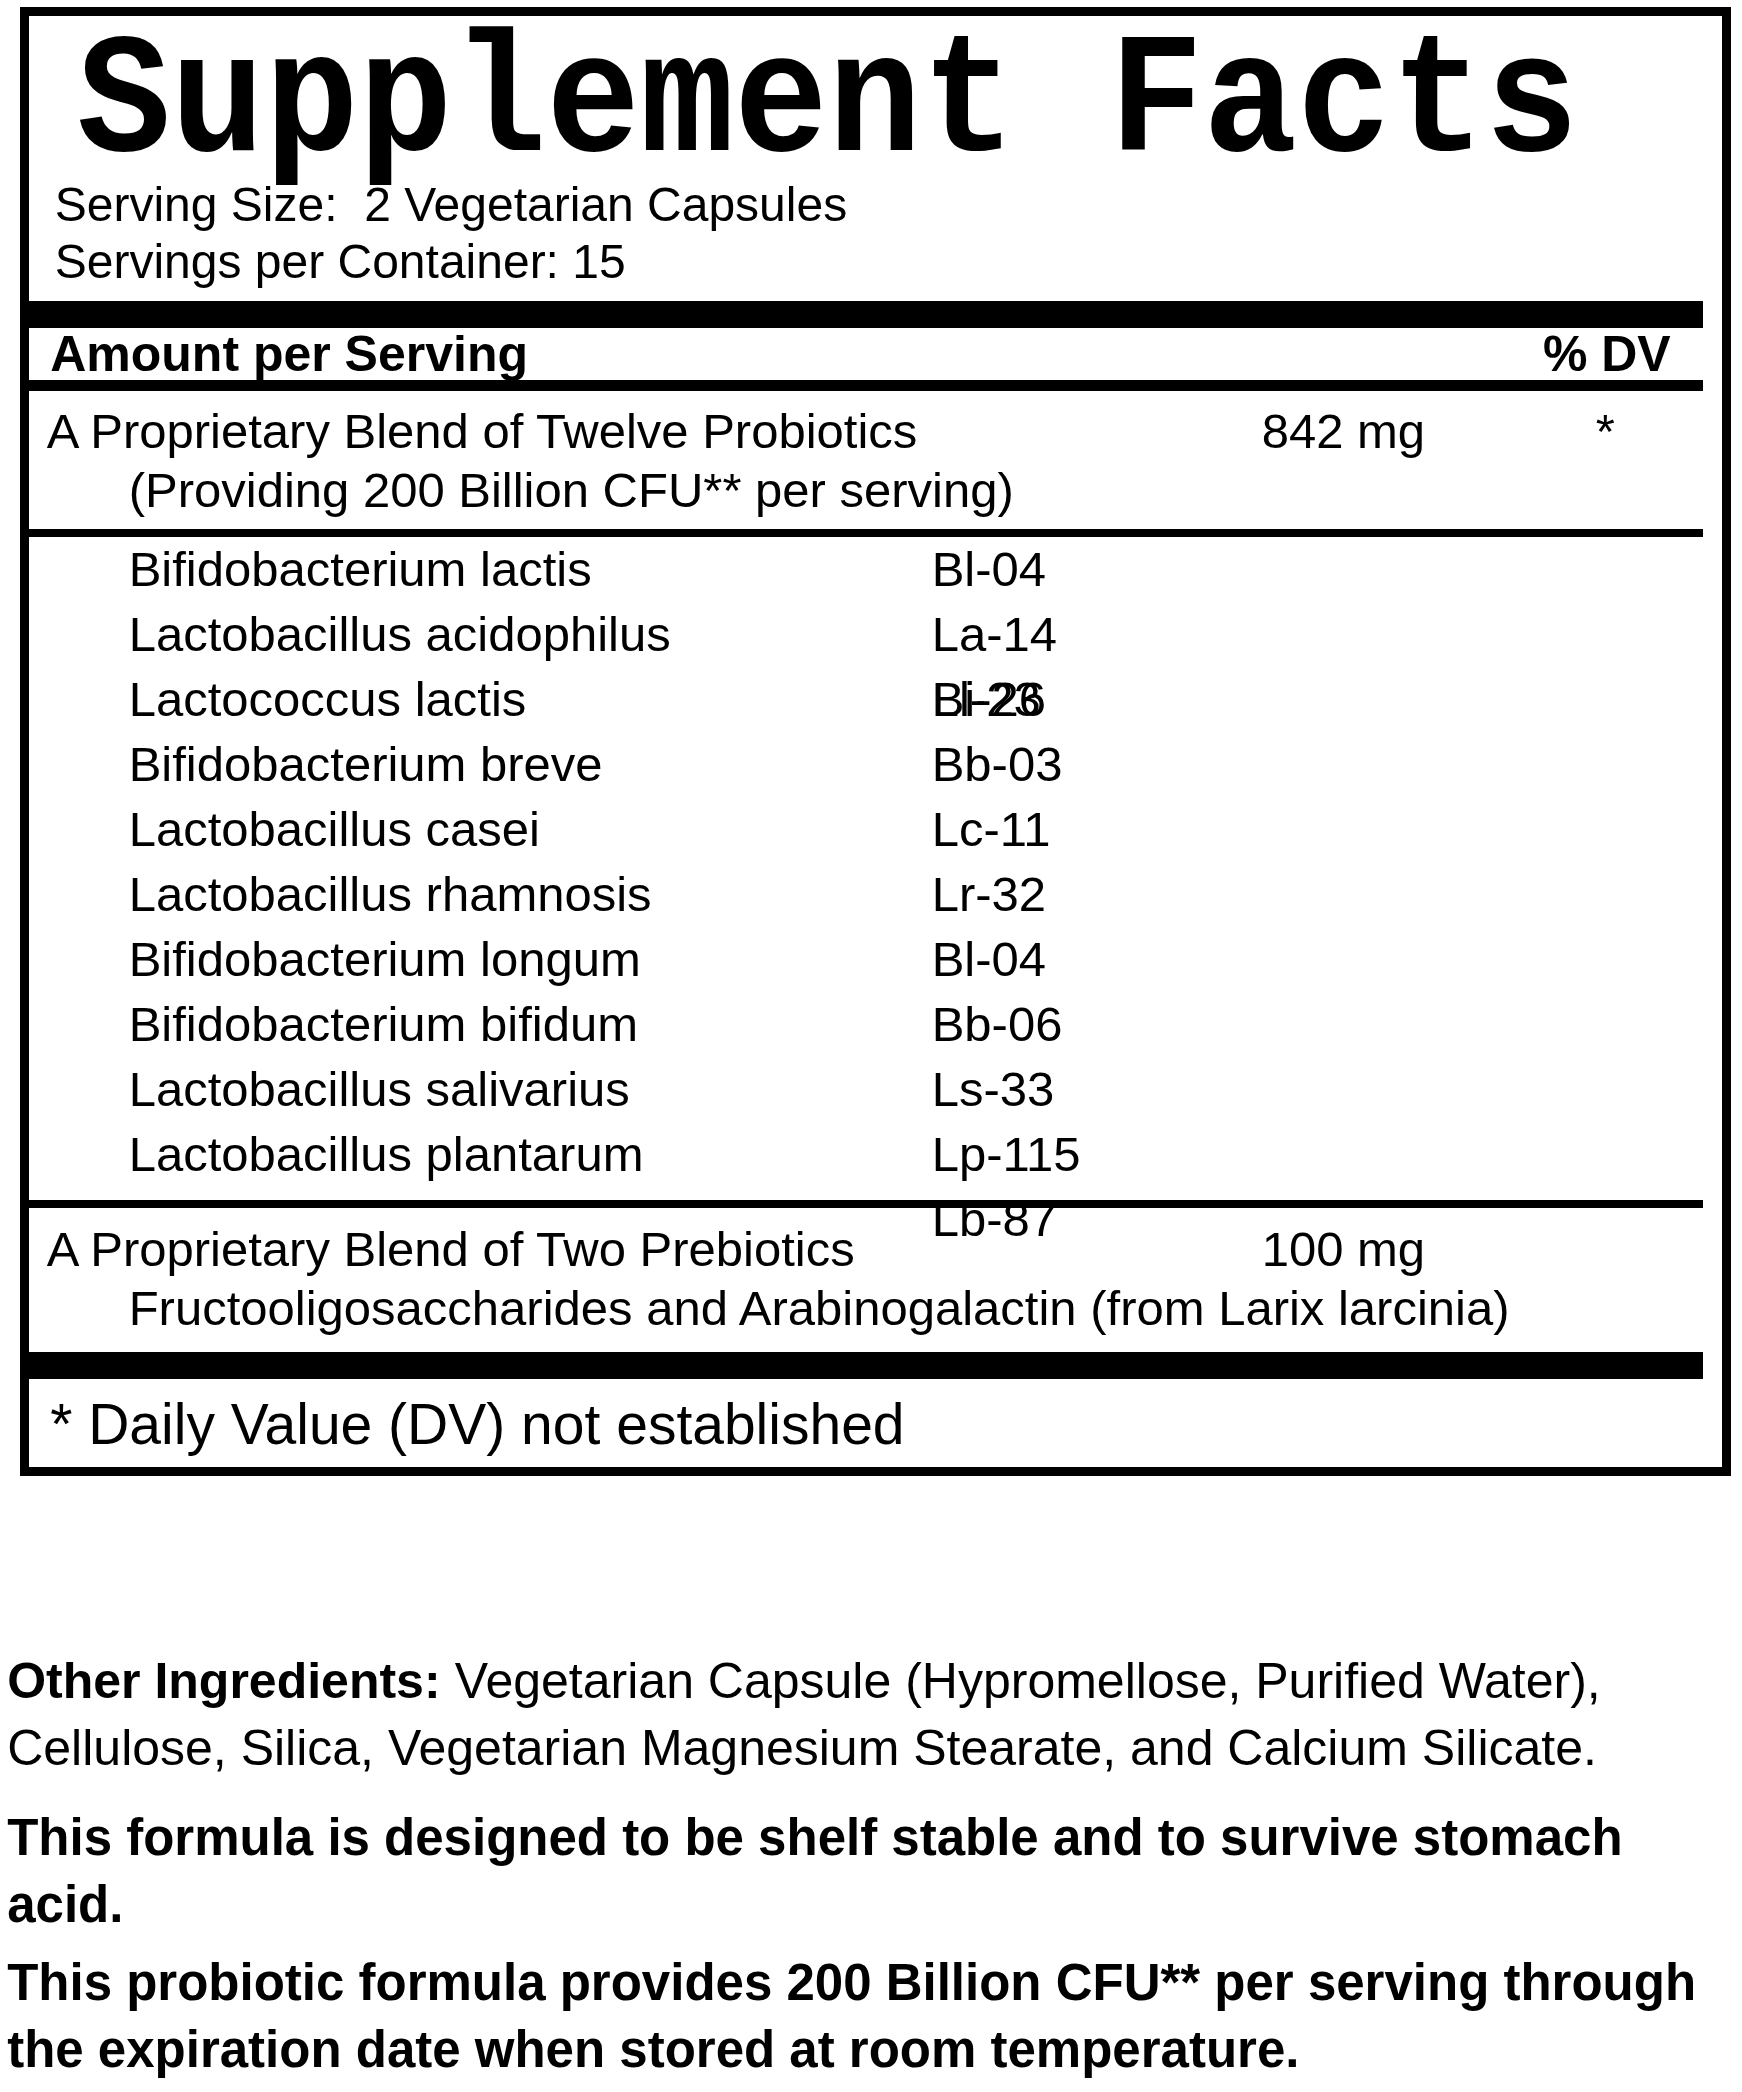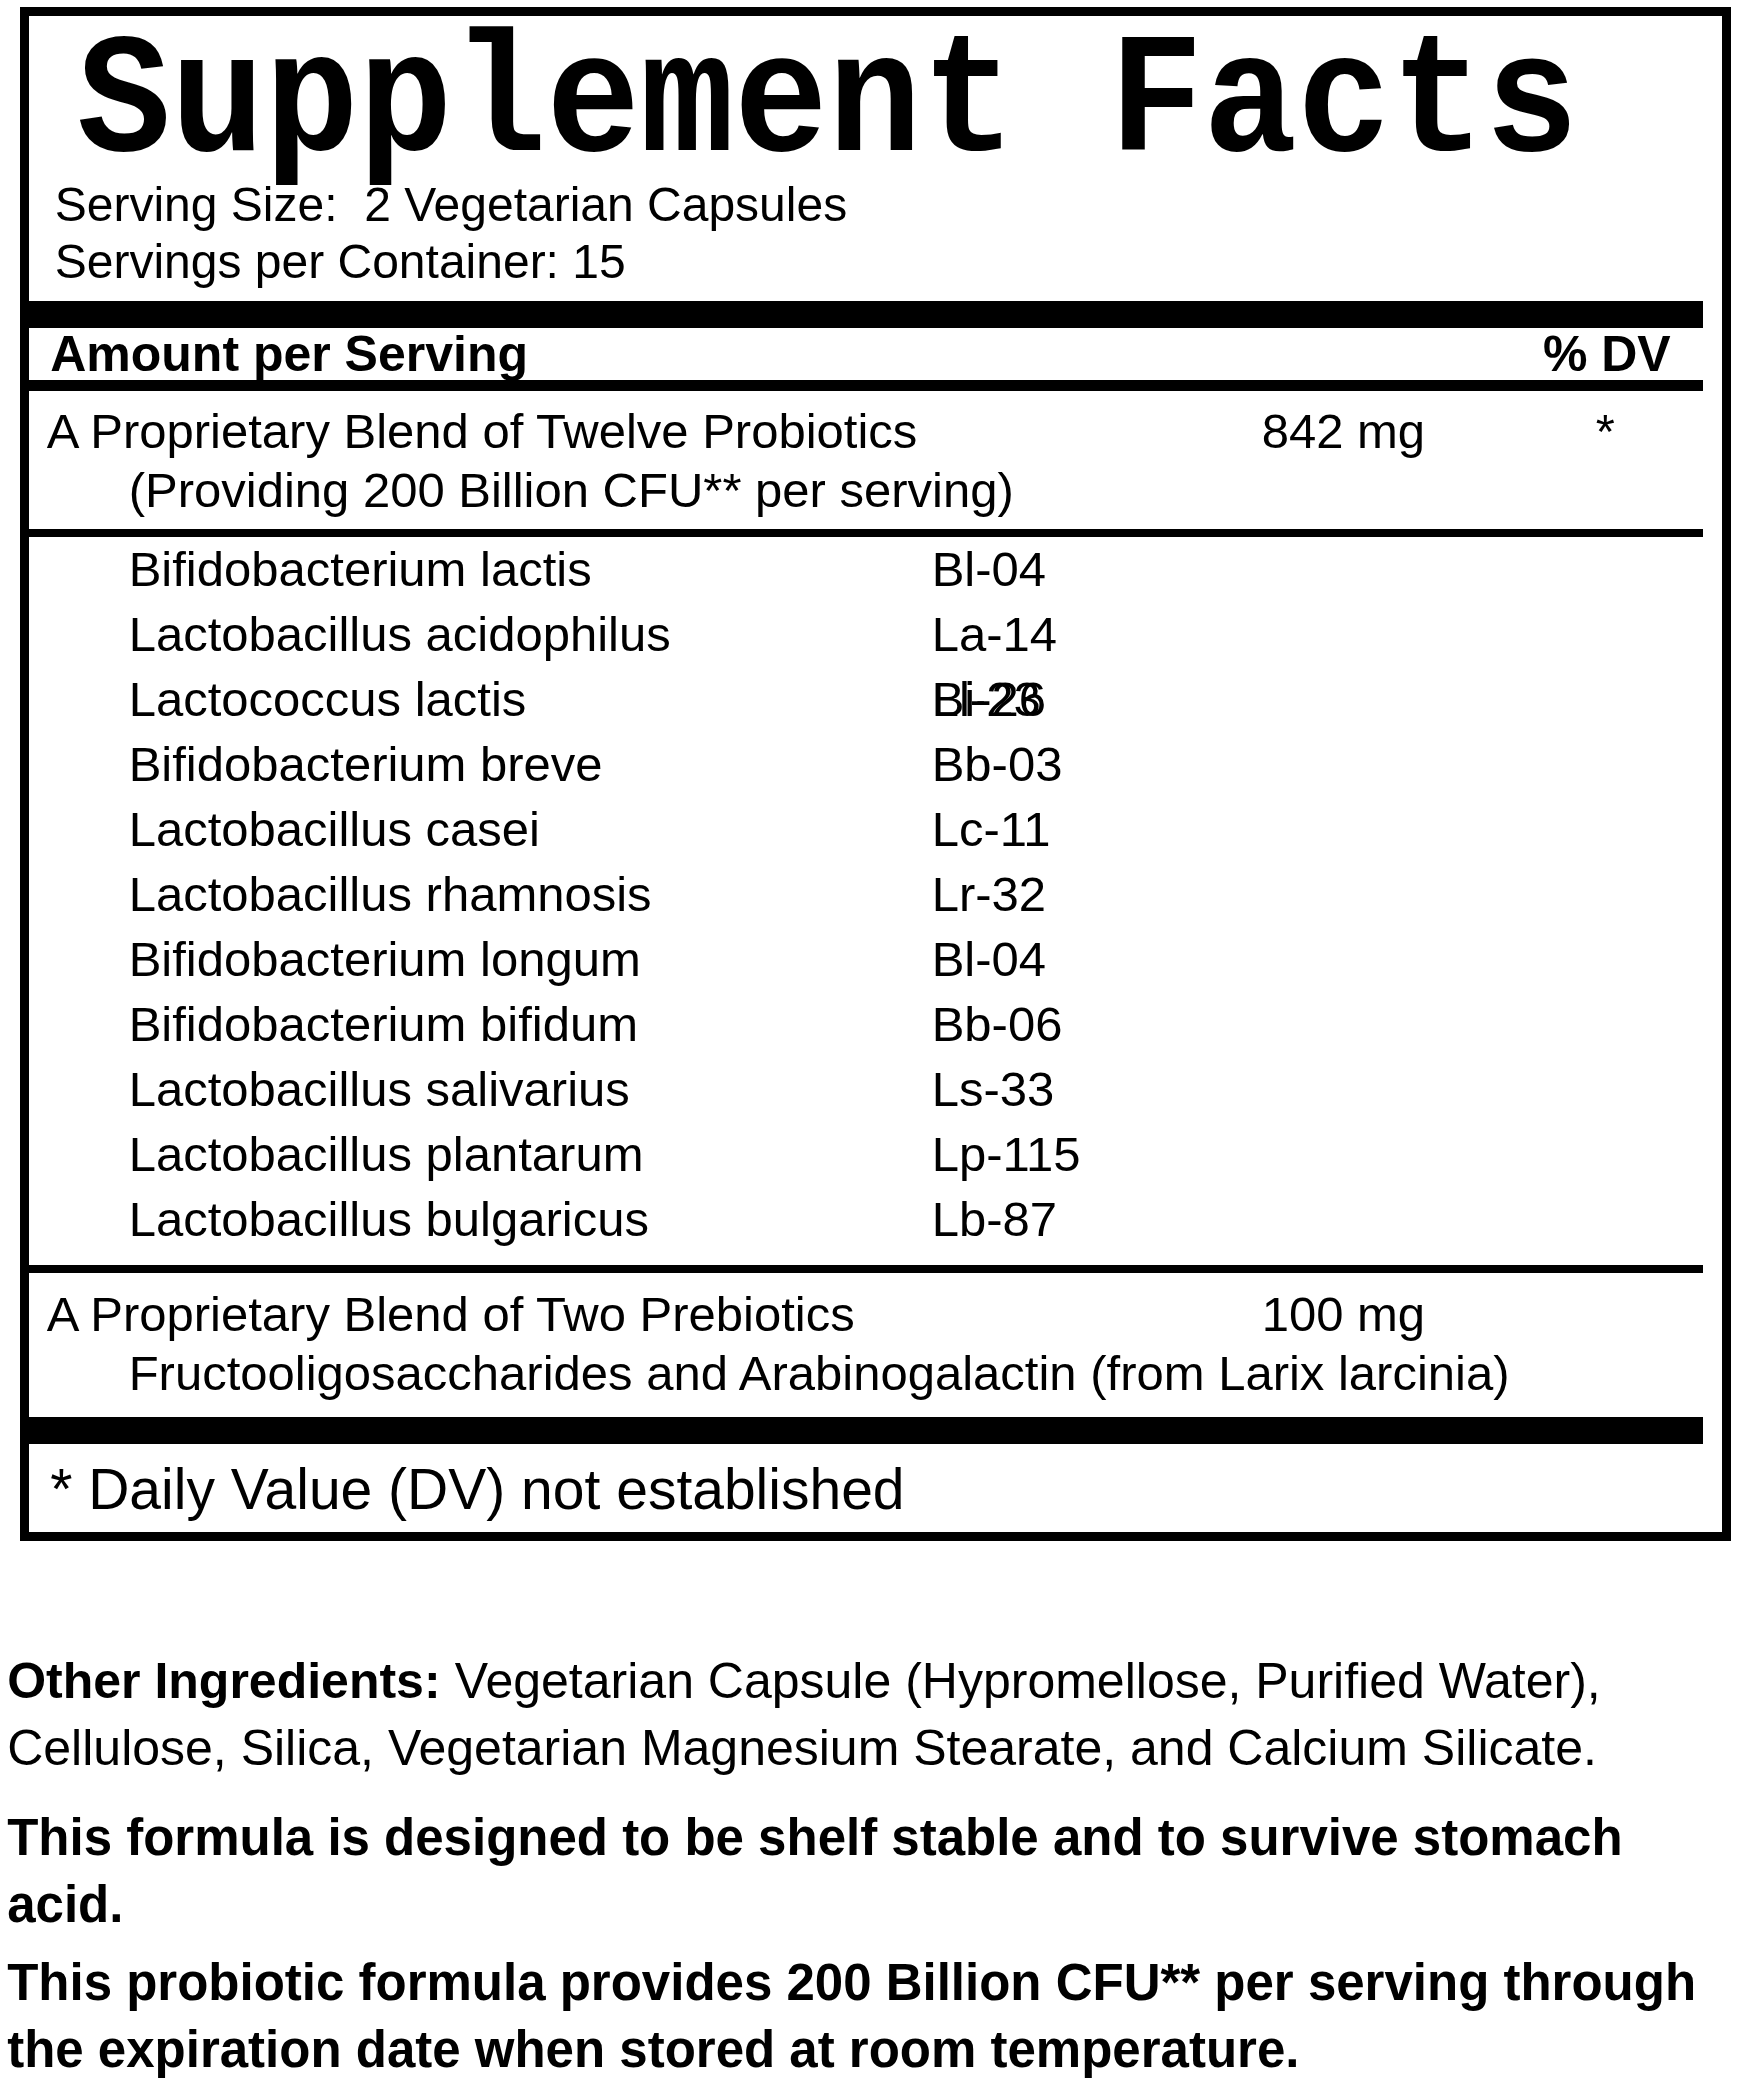--- a/index.html
+++ b/index.html
@@ -155,21 +155,20 @@
           <span class="pname">Lactobacillus salivarius</span>
           <span class="strain">Ls-33</span>
         </div>
 
         <div class="prow">
           <span class="pname">Lactobacillus plantarum</span>
           <span class="strain">Lp-115</span>
         </div>
 
         <div class="prow">
-          <span class="pname">Lactobacillus bulgaricus</span>
           <span class="strain">Lb-87</span>
         </div>
 
     </div>
 
     <div class="rule rule2"></div>
 
     <div class="row row-blend2">
       <span class="row-name">A Proprietary Blend of Two Prebiotics</span>
       <span class="row-amount">100 mg</span>

